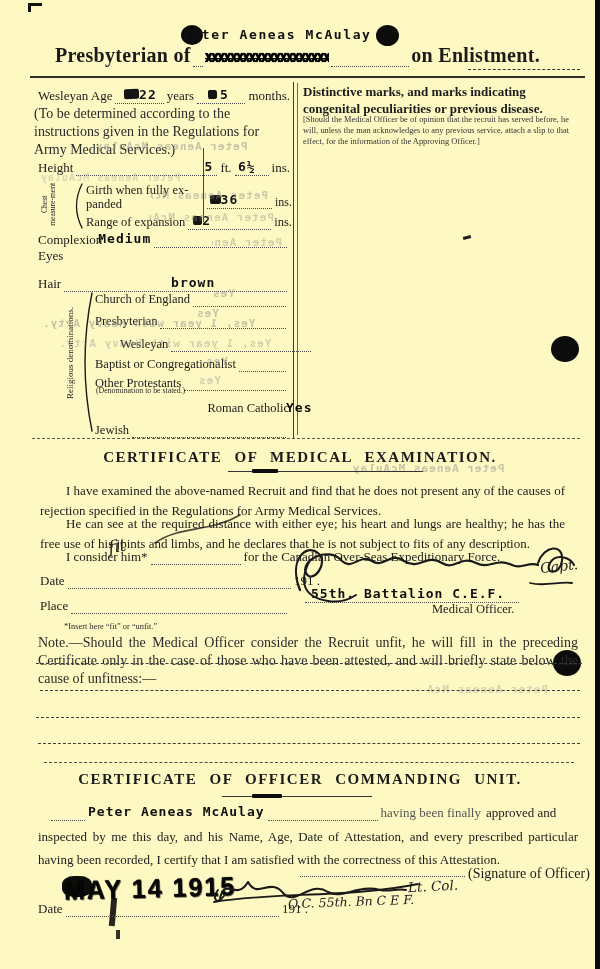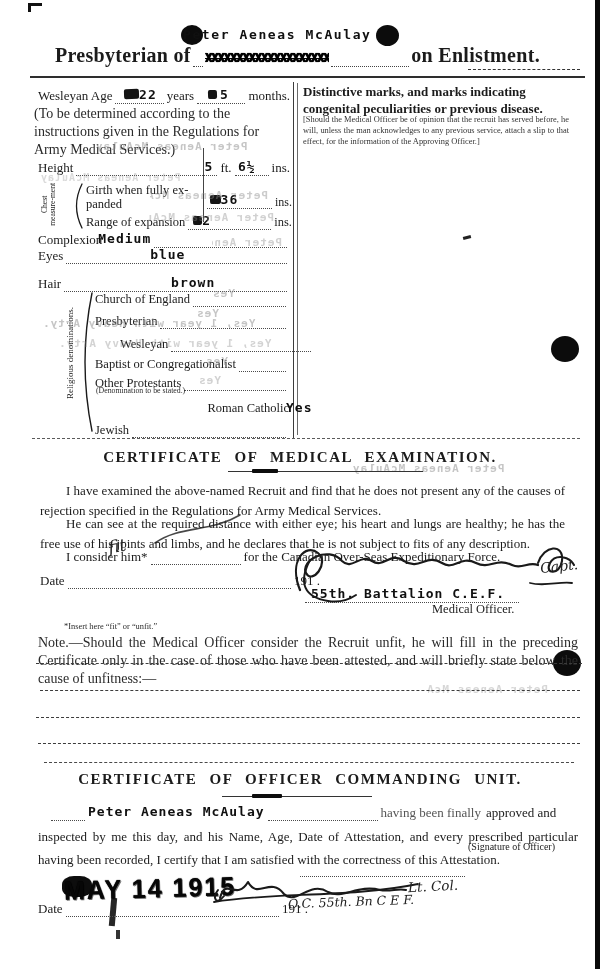--- a/index.html
+++ b/index.html
@@ -1,16 +1,16 @@
 <!DOCTYPE html>
 <html><head>
 <meta charset="utf-8">
 <style>
   html,body{margin:0;padding:0;background:#e8e8e8;}
-  .page{position:relative;width:600px;height:969px;background:#ffffff;overflow:hidden;
+  .page{position:relative;width:600px;height:969px;background:#fef9c3;overflow:hidden;
         font-family:"Liberation Serif",serif;color:#1b1b1b;margin:0 auto;}
   
   .abs{position:absolute;}
   .fine{font-size:14px;color:#2a2a2a;line-height:1.3;}
   .typed{font-family:"DejaVu Sans Mono",monospace;font-weight:bold;color:#101010;
          font-size:13px;letter-spacing:1px;white-space:nowrap;}
   .row{display:flex;align-items:flex-end;font-size:13px;white-space:nowrap;}
   .lead{flex:1;border-bottom:1.3px dotted #4a4a4a;height:13px;margin:0 3px;position:relative;}
   .lead.w34{flex:0 0 34px;}
   .lead.w90{flex:0 0 90px;} .lead.w110{flex:0 0 110px;}
@@ -150,23 +150,20 @@
   </div>
 
   <div class="abs row" style="left:38px;top:232px;width:252px;">
     <span>Complexion</span>
     <span class="typed" style="margin-left:-4px;position:relative;top:-2px;">Medium</span>
     <span class="lead"></span>
   </div>
 
   <div class="abs row" style="left:38px;top:248px;width:252px;">
     <span>Eyes</span>
-    <span class="lead">
-      <span class="ov" style="left:38%;"><span class="typed">blue</span></span>
-    </span>
   </div>
 
   <div class="abs row" style="left:38px;top:276px;width:252px;">
     <span>Hair</span>
     <span class="lead">
       <span class="ov" style="left:48%;"><span class="typed">brown</span></span>
     </span>
   </div>
 
   <svg class="sig" style="left:78px;top:292px;" width="16" height="140" viewBox="0 0 16 140">
@@ -240,20 +237,24 @@
 
   <div class="abs row" style="left:40px;top:573px;width:280px;">
     <span>Date</span>
     <span class="lead"></span>
     <span>191 .</span>
   </div>
 
   <div class="abs typed dotted-underline" style="left:305px;top:586px;padding:0 14px 1px 6px;">55th. Battalion C.E.F.</div>
   <div class="abs" style="left:432px;top:602px;font-size:12.5px;">Medical Officer.</div>
 
+  <div class="abs row" style="left:40px;top:598px;width:250px;">
+    <span>Place</span>
+    <span class="lead"></span>
+  </div>
 
   <svg class="sig" style="left:60px;top:505px;" width="520" height="125" viewBox="0 0 520 125">
     <path d="M95,38 C120,20 150,28 180,10" stroke-width="1.6" opacity=".8"></path>
     <path d="M240,85 C228,55 246,38 258,48 C270,58 252,80 246,68 C240,56 268,40 282,56 C292,66 300,48 312,56 C324,64 330,46 344,56 C360,66 366,48 382,58 C394,66 400,50 416,58 C430,65 436,52 452,60 C462,65 468,56 478,60" stroke-width="2.2"></path>
     <path d="M478,58 C484,40 504,38 502,56 C500,70 484,70 490,58 C496,48 510,52 514,60" stroke-width="2.1"></path>
     <path d="M250,55 C238,78 244,92 268,96 C280,98 290,94 296,90" stroke-width="2"></path>
     <path d="M470,78 C485,82 500,76 512,78" stroke-width="1.8"></path>
   </svg>
   <div class="abs hand" style="left:540px;top:558px;font-size:14px;transform:rotate(-6deg);">Capt.</div>
 
@@ -273,21 +274,21 @@
   <div class="abs row" style="left:48px;top:805px;width:520px;">
     <span class="lead w34"></span>
     <span class="typed" style="position:relative;top:-2px;">Peter Aeneas McAulay</span>
     <span class="lead w110"></span>
     <span class="smudge">having been finally</span>
     <span style="margin-left:5px;">approved and</span>
   </div>
   <div class="abs para" style="left:38px;top:826px;width:540px;text-indent:0;line-height:1.75;">inspected by me this day, and his Name, Age, Date of Attestation, and every prescribed particular having been recorded, I certify that I am satisfied with the correctness of this Attestation.</div>
 
   <div class="abs" style="left:300px;top:876px;width:165px;border-bottom:1.3px dotted #4a4a4a;height:0;"></div>
-  <div class="abs" style="left:468px;top:841px;font-size:10px;">(Signature of Officer)</div>
+  <div class="abs" style="left:468px;top:866px;font-size:14px;">(Signature of Officer)</div>
 
   <div class="abs stamp-blob"></div>
   <div class="abs stamp">MAY 14 1915</div>
   <div class="abs stamp-smear"></div>
   <div class="abs stamp-smear2"></div>
 
   <svg class="sig" style="left:210px;top:868px;" width="260" height="45" viewBox="0 0 260 45">
     <path d="M14,28 C6,38 2,30 8,22" stroke-width="2"></path>
     <path d="M10,30 C16,8 26,34 38,14 C48,32 60,8 74,26 C86,38 100,12 118,24 C132,32 148,16 170,22 C180,24 188,20 196,22" stroke-width="2.1"></path>
     <path d="M4,34 C60,24 140,30 208,16" stroke-width="1.8"></path>

